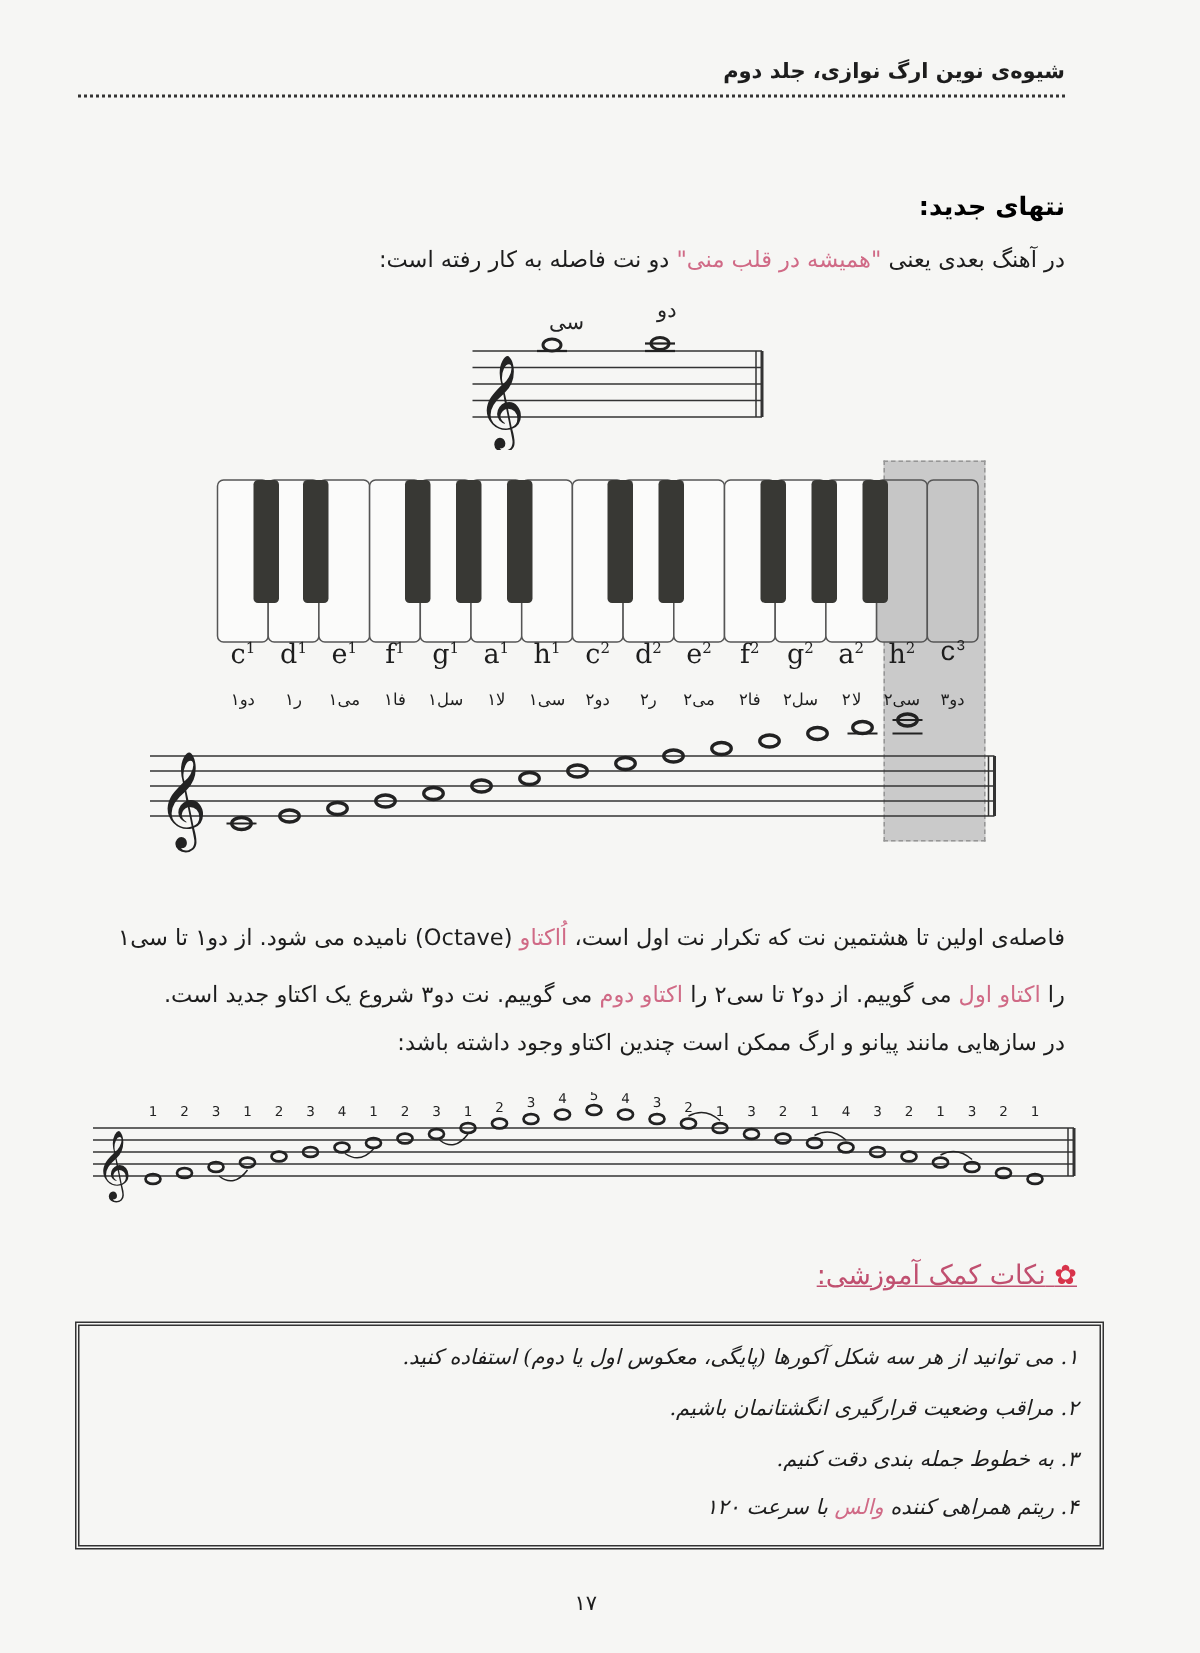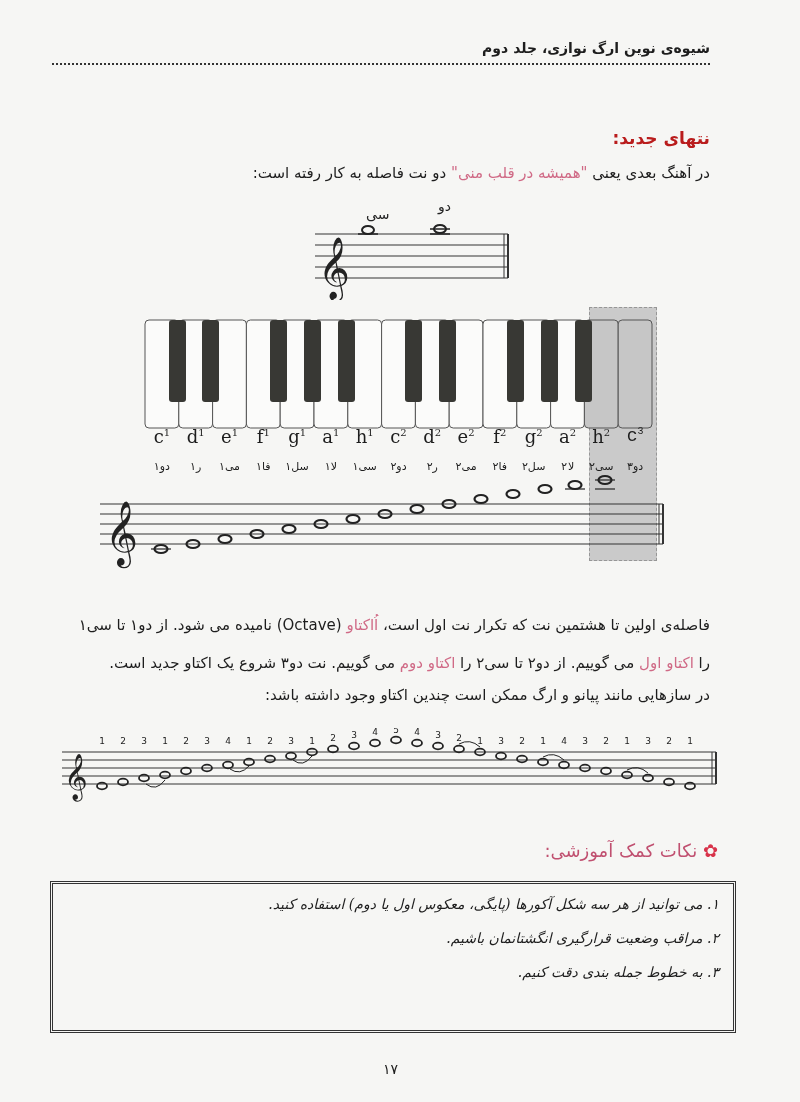--- a/index.html
+++ b/index.html
@@ -1,25 +1,25 @@
 <!DOCTYPE html>
 <html><head>
 <meta charset="utf-8">
 <style>
   html,body{margin:0;padding:0;}
   body{width:800px;height:1102px;background:#f6f6f4;position:relative;overflow:hidden;font-family:"DejaVu Sans",sans-serif;color:#1d1d1d;}
   .abs{position:absolute;}
   .rtl{direction:rtl;text-align:right;}
   .header-title{right:90px;top:40px;font-size:14px;font-weight:bold;}
   .header-rule{left:52px;right:90px;top:63px;border-top:2px dotted #333;}
-  .section-title{right:90px;top:128px;font-size:17px;font-weight:bold;color:#b91c1c;}
+  .section-title{right:90px;top:128px;font-size:17px;font-weight:bold;color:#000000;}
   .para{right:90px;font-size:15px;line-height:30px;}
   .pink{color:#d06a86;}
   svg text{font-family:"DejaVu Sans",sans-serif;}
-  .tips-title{right:82px;top:840px;font-size:18px;color:#c05070;}
+  .tips-title{right:82px;top:840px;font-size:18px;color:#c05070;text-decoration:underline;}
   .tips-box{left:50px;top:881px;width:686px;height:152px;border:3px double #333;box-sizing:border-box;}
   .tip{right:14px;font-size:14px;font-family:"DejaVu Serif",serif;font-style:italic;text-align:center;}
   .page-num{left:383px;top:1061px;font-size:14px;}
 </style>
 </head>
 <body>
 
 <div class="abs rtl header-title">شیوه‌ی نوین ارگ نوازی، جلد دوم</div>
 <div class="abs header-rule"></div>
 
@@ -241,15 +241,18 @@
 </svg>
 
 <div class="abs rtl tips-title">
   <span style="color:#d8334a;">✿</span>
   <span>نکات کمک آموزشی:</span>
 </div>
 <div class="abs tips-box">
   <div class="abs rtl tip" style="top:12px;">۱. می توانید از هر سه شکل آکورها (پایگی، معکوس اول یا دوم) استفاده کنید.</div>
   <div class="abs rtl tip" style="top:46px;">۲. مراقب وضعیت قرارگیری انگشتانمان باشیم.</div>
   <div class="abs rtl tip" style="top:80px;">۳. به خطوط جمله بندی دقت کنیم.</div>
+  <div class="abs rtl tip" style="top:112px;">
+    <span>۴. ریتم همراهی کننده </span><span class="pink">والس</span><span> با سرعت ۱۲۰</span>
+  </div>
 </div>
 
 <div class="abs page-num">۱۷</div>
 
 </body></html>

